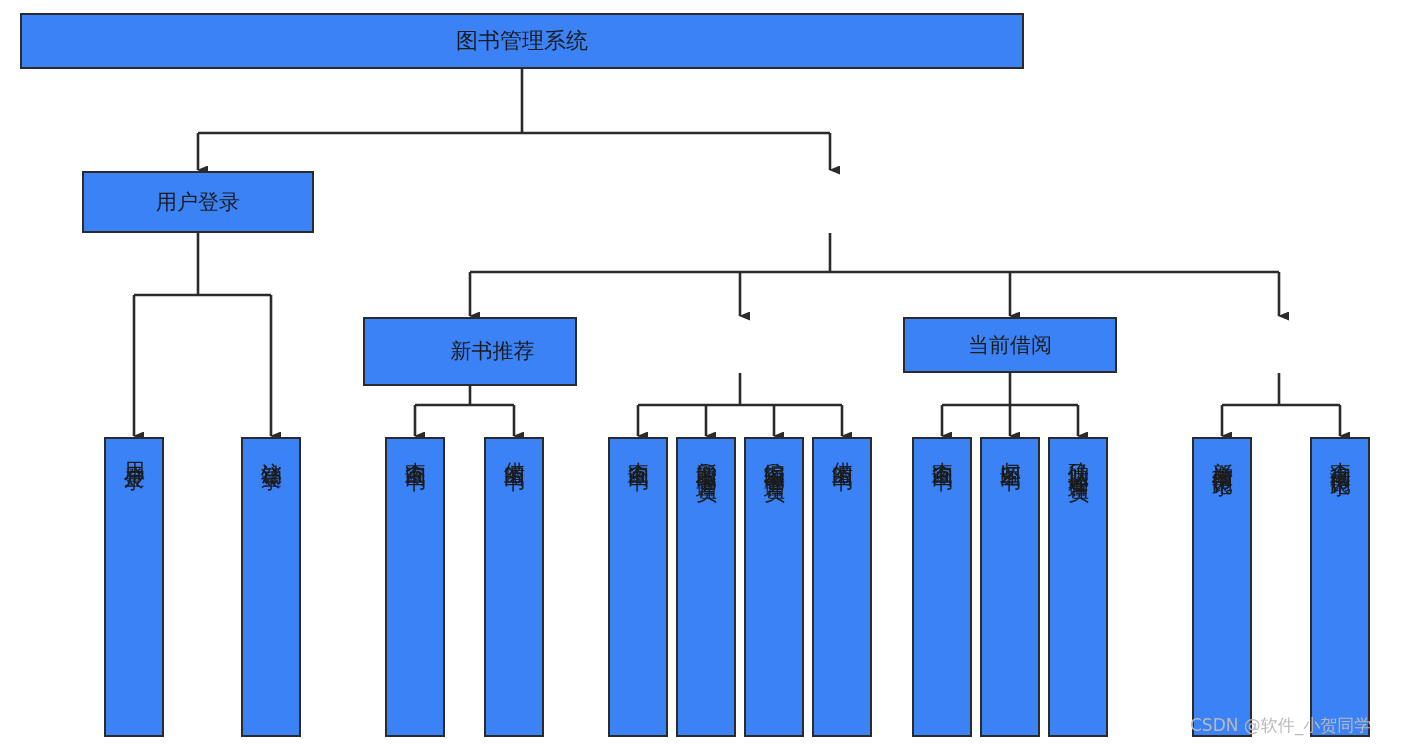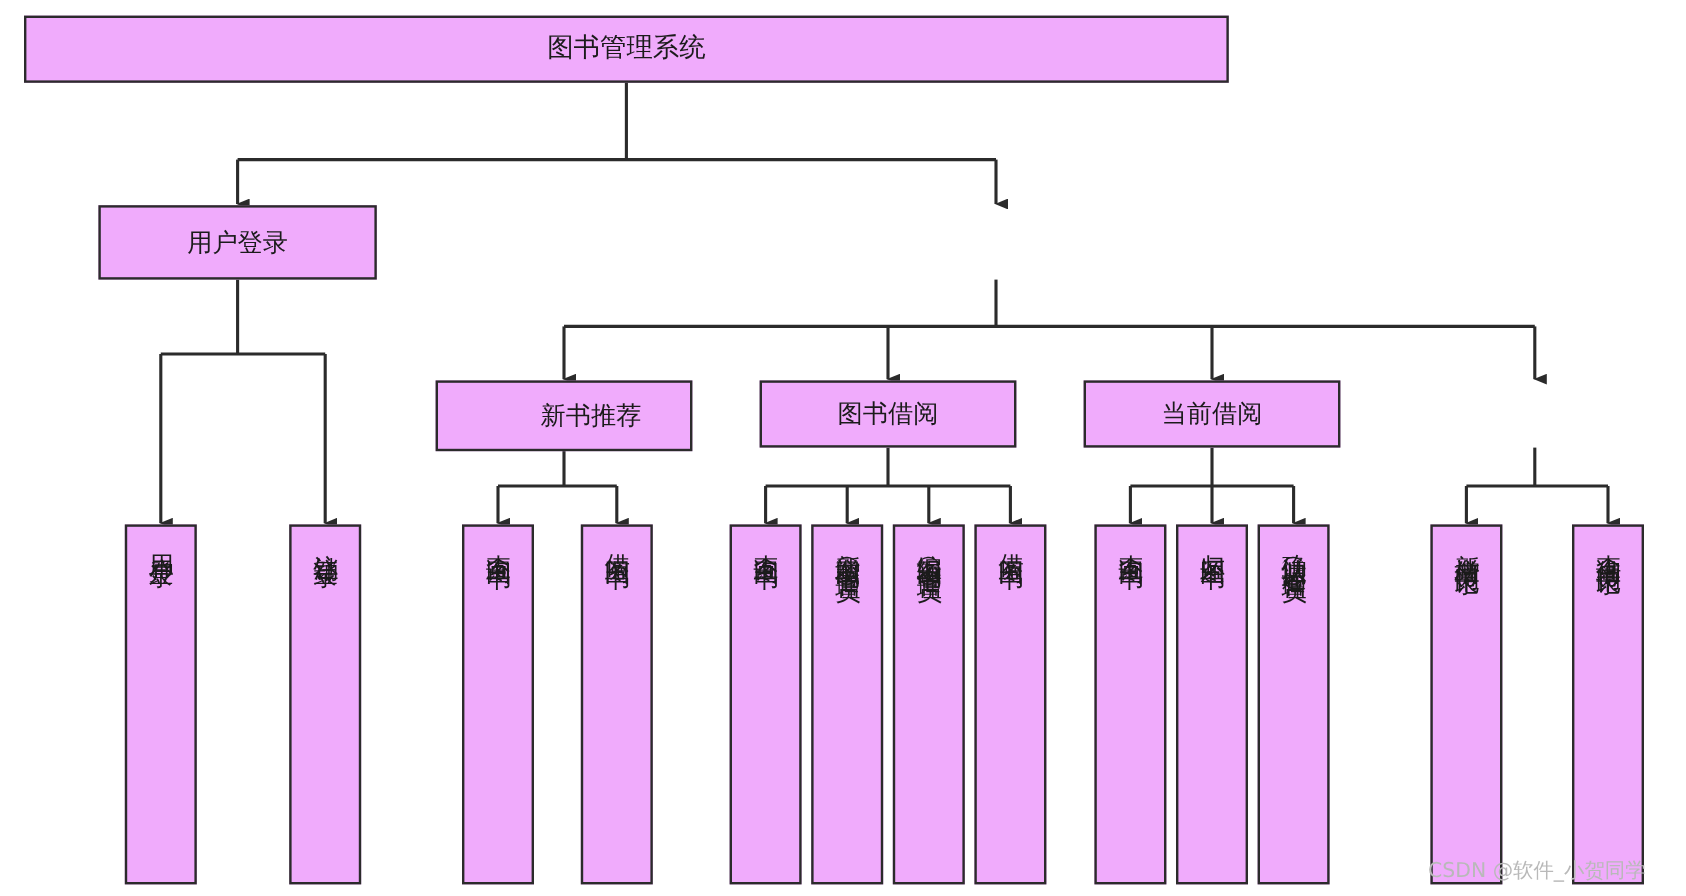--- a/index.html
+++ b/index.html
@@ -23,21 +23,21 @@
     position: absolute;
     left: 0;
     top: 0;
     width: 1405px;
     height: 747px;
   }
   .node-box {
     position: absolute;
     box-sizing: border-box;
     border: 2px solid #2b2b2b;
-    background: #f0abfc;
+    background: #3b82f6;
     display: flex;
     align-items: center;
     justify-content: center;
     overflow: hidden;
   }
   .node-label {
     color: #1b1b1b;
     white-space: nowrap;
     line-height: 1.18;
   }
@@ -125,25 +125,22 @@
   </svg>
 
   <div class="node-box node-root" style="left:20px; top:13px; width:1004px; height:56px;">
     <span class="node-label">图书管理系统</span>
   </div>
 
   <div class="node-box node-l2" style="left:82px; top:171px; width:232px; height:62px;">
     <span class="node-label">用户登录</span>
   </div>
 
-  <div class="node-box node-l3" style="left:363px; top:317px; width:214px; height:59px;padding-left:45px;">
+  <div class="node-box node-l3" style="left:363px; top:317px; width:214px; height:69px;padding-left:45px;">
     <span class="node-label">新书推荐</span>
-  </div>
-  <div class="node-box node-l3" style="left:633px; top:317px; width:214px; height:56px;">
-    <span class="node-label">图书借阅</span>
   </div>
   <div class="node-box node-l3" style="left:903px; top:317px; width:214px; height:56px;">
     <span class="node-label">当前借阅</span>
   </div>
 
   <div class="node-box node-leaf" style="left:104px; top:437px; width:60px; height:300px;">
     <span class="node-label">用户登录</span>
   </div>
   <div class="node-box node-leaf" style="left:241px; top:437px; width:60px; height:300px;">
     <span class="node-label">注销登录</span>

